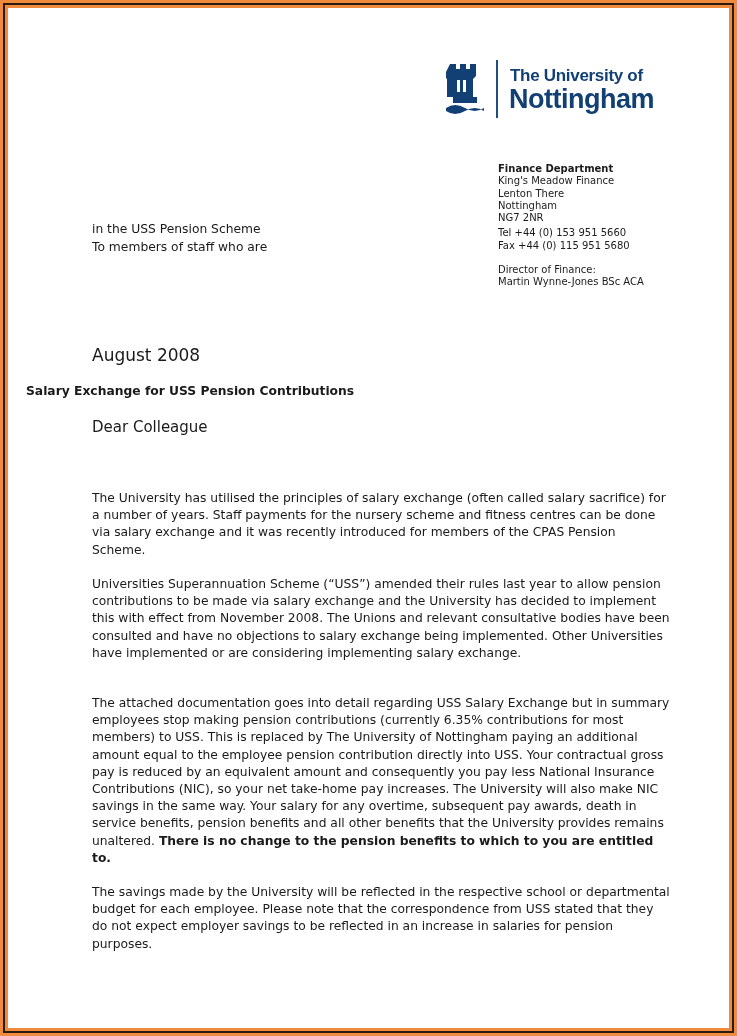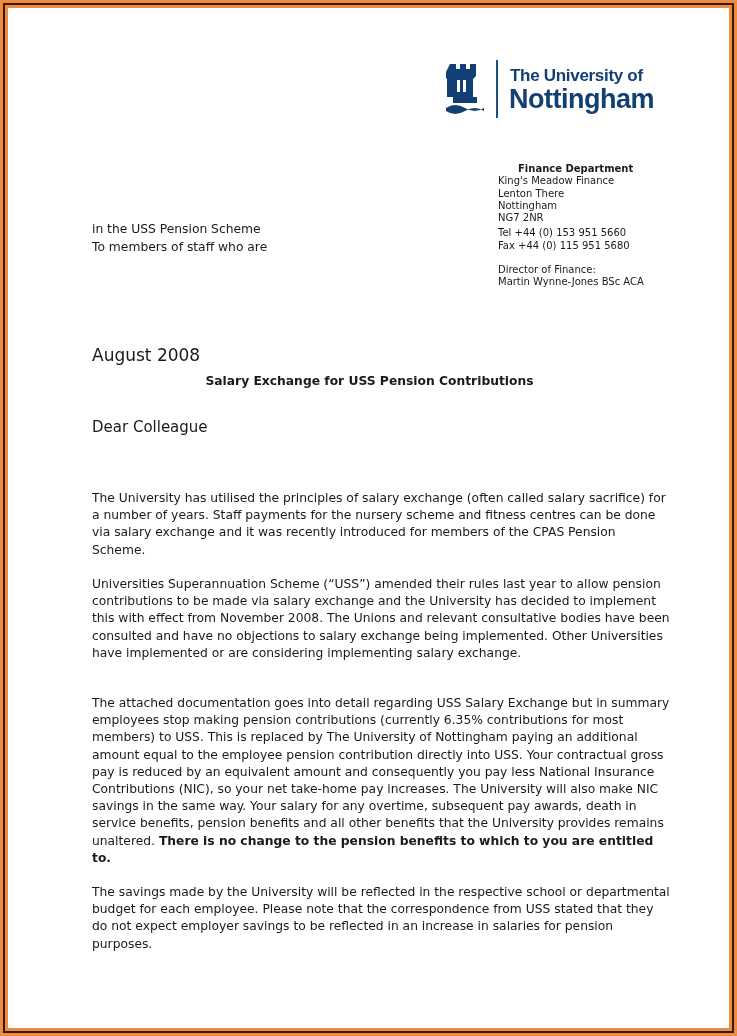--- a/index.html
+++ b/index.html
@@ -31,28 +31,28 @@
     letter-spacing: -0.3px;
   }
   .logo-line2 {
     position: absolute; left: 63px; top: 24px; white-space: nowrap;
     font-family: "Liberation Sans", sans-serif; font-weight: bold; font-size: 27px; color: #123f74;
     letter-spacing: -0.5px;
   }
 
   
   .address { position: absolute; left: 498px; top: 163px; font-size: 10px; line-height: 12.3px; color: #1a1a1a; }
-  .address .dept { font-weight: bold; margin-left: 20px; }
+  .address .dept { font-weight: bold; }
   .address .gap-sm { height: 3px; }
   .address .gap-lg { height: 12px; }
 
   .recipient { position: absolute; left: 92px; top: 220px; font-size: 12.3px; line-height: 18px; }
 
   .date { position: absolute; left: 92px; top: 345px; font-size: 17px; }
-  .subject { position: absolute; left: 0; width: 737px; top: 374px; text-align: center; font-weight: bold; font-size: 12.3px; padding-left: 2px; box-sizing: border-box; }
+  .subject { position: absolute; left: 0; width: 737px; top: 384px; font-weight: bold; font-size: 12.3px; padding-left: 26px; box-sizing: border-box; }
   .salutation { position: absolute; left: 92px; top: 418px; font-size: 15px; }
 
   .para { position: absolute; left: 92px; width: 580px; font-size: 12.3px; line-height: 17.2px; margin-top: 39px; }
   .para p { margin: 0; }
   .p1 { top: 451px; }
   .p2 { top: 537px; }
   .p3 { top: 656px; }
   .p4 { top: 845px; }
   .bold { font-weight: bold; }
 </style>

